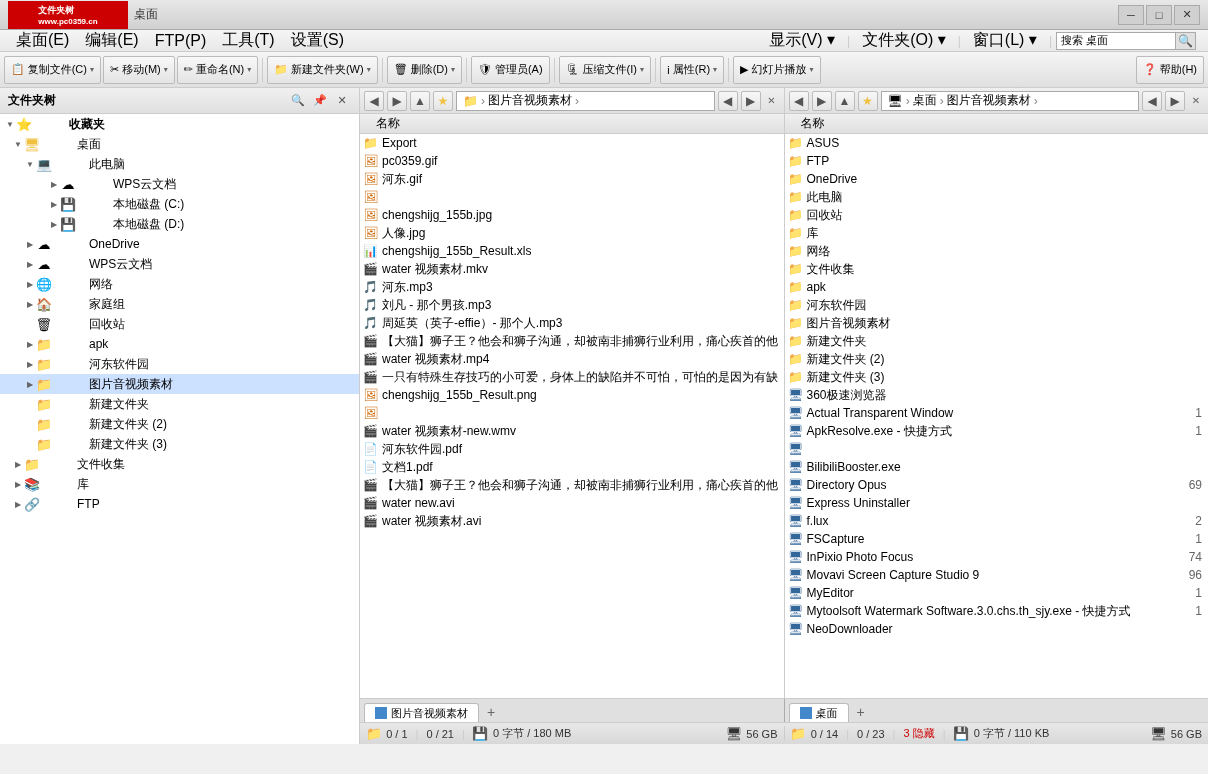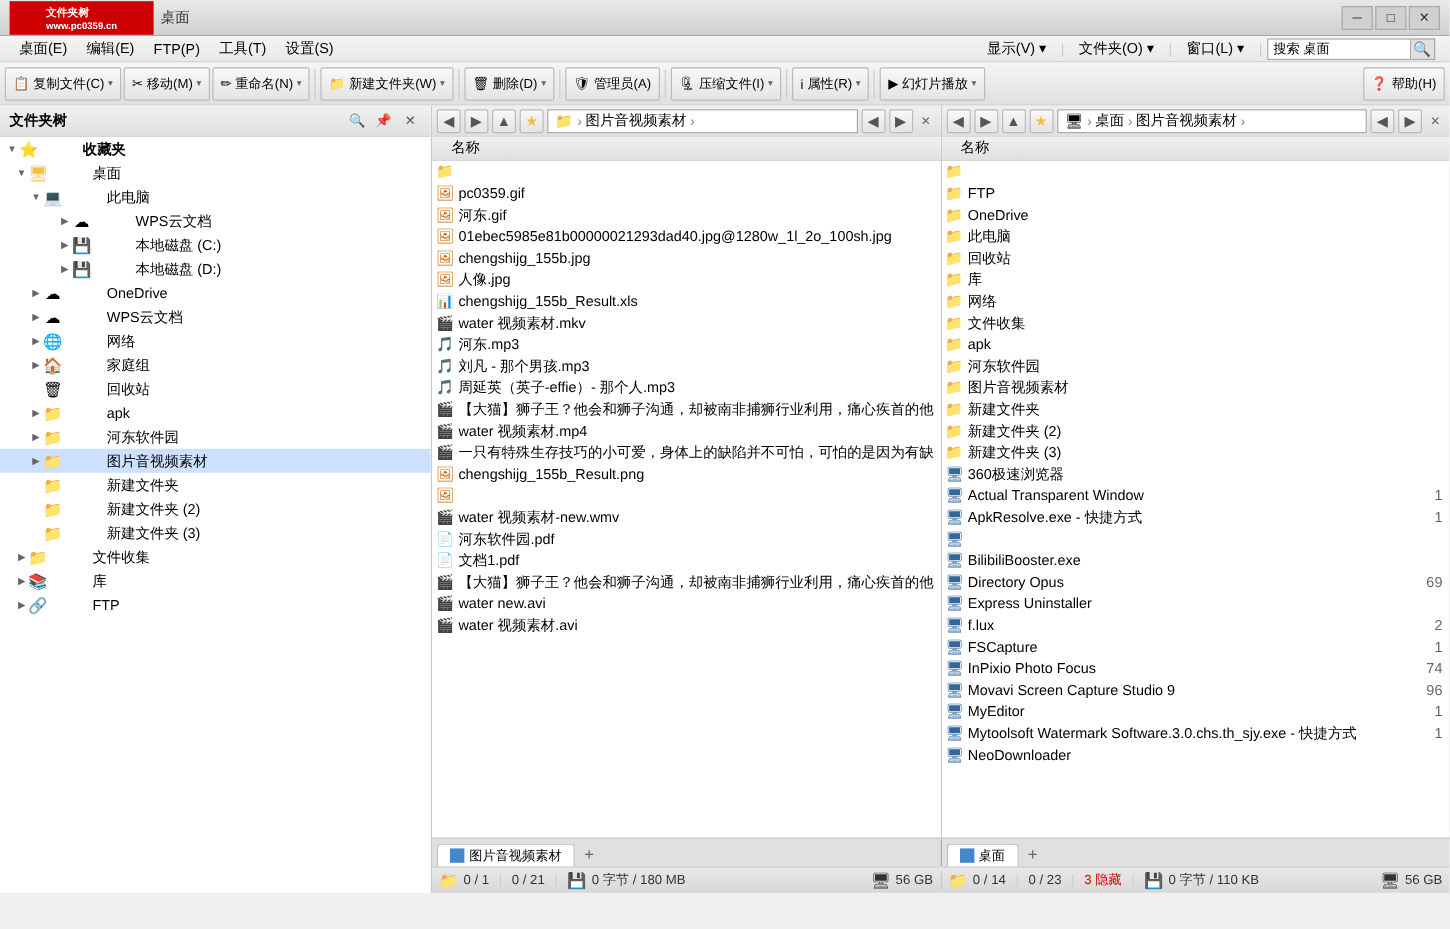--- a/index.html
+++ b/index.html
@@ -67,21 +67,21 @@
       height: 22px;
       display: flex;
       align-items: center;
       padding: 0 8px;
       border-bottom: 1px solid #ccc;
       gap: 0;
     }
     .menu-item {
       padding: 2px 8px;
       cursor: pointer;
-      font-size: 12px;
+      font-size: 16px;
       color: #000;
       white-space: nowrap;
     }
 
     
     .toolbar {
       background: linear-gradient(to bottom, #f5f5f5, #e0e0e0);
       height: 36px;
       display: flex;
       align-items: center;
@@ -644,32 +644,32 @@
           <div class="pane-close-btn">✕</div>
         </div>
 
         <div class="file-list-header">
           <div class="col-name col-header">名称</div>
         </div>
 
         <div class="file-list" id="left-file-list">
         <div class="file-row">
     <span class="file-row-icon folder-icon">📁</span>
+    <span class="file-row-name">Export</span>
   </div>
             <div class="file-row">
     <span class="file-row-icon img-icon">🖼</span>
     <span class="file-row-name">pc0359.gif</span>
   </div>
             <div class="file-row">
     <span class="file-row-icon img-icon">🖼</span>
     <span class="file-row-name">河东.gif</span>
   </div>
             <div class="file-row">
     <span class="file-row-icon img-icon">🖼</span>
-    <span class="file-row-name">01ebec5985e81b00000021293dad40.jpg@1280w_1l_2o_100sh.jpg</span>
   </div>
             <div class="file-row">
     <span class="file-row-icon img-icon">🖼</span>
     <span class="file-row-name">chengshijg_155b.jpg</span>
   </div>
             <div class="file-row">
     <span class="file-row-icon img-icon">🖼</span>
     <span class="file-row-name">人像.jpg</span>
   </div>
             <div class="file-row">
@@ -758,20 +758,21 @@
         </div>
 
         <div class="file-list-header">
           <div class="col-name col-header">名称</div>
           <div class="col-size col-header"></div>
         </div>
 
         <div class="file-list" id="right-file-list">
         <div class="file-row">
     <span class="file-row-icon folder-icon">📁</span>
+    <span class="file-row-name">ASUS</span>
     <span class="file-row-size"></span>
   </div>
             <div class="file-row">
     <span class="file-row-icon folder-icon">📁</span>
     <span class="file-row-name">FTP</span>
     <span class="file-row-size"></span>
   </div>
             <div class="file-row">
     <span class="file-row-icon folder-icon">📁</span>
     <span class="file-row-name">OneDrive</span>

